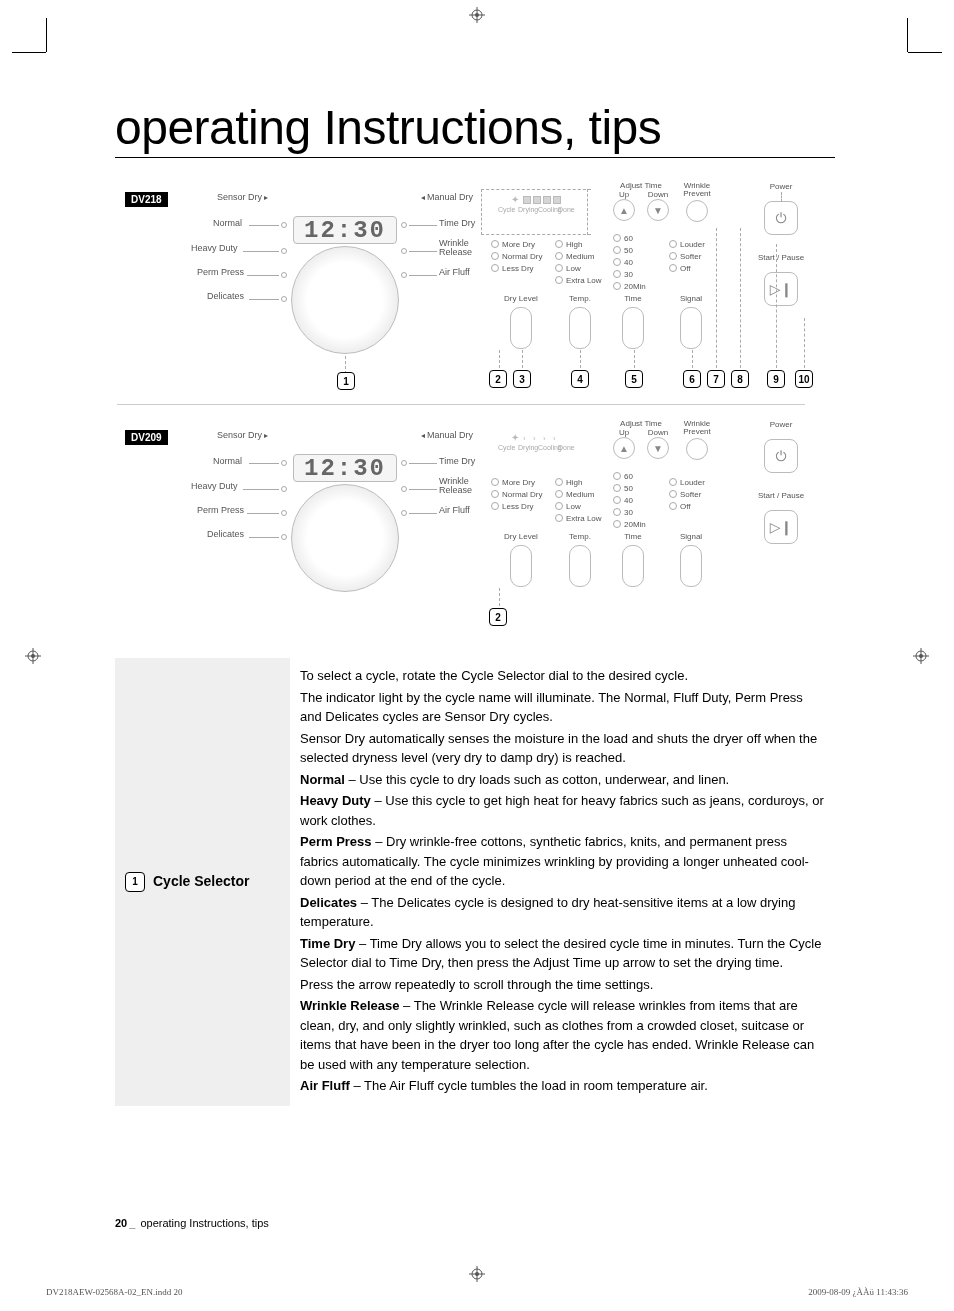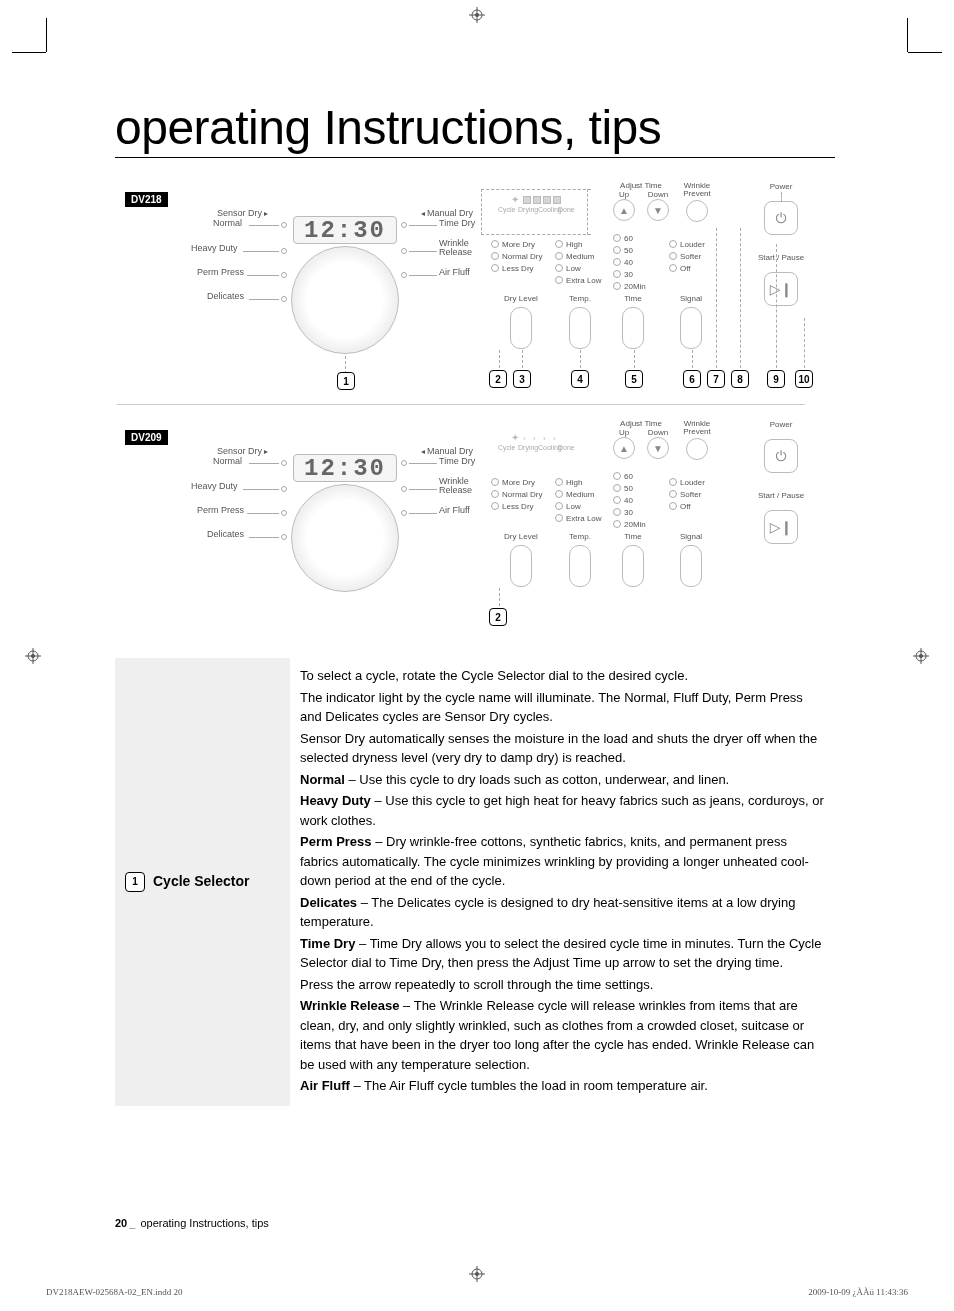--- a/index.html
+++ b/index.html
@@ -67,21 +67,20 @@
   .dial-area{
     position:absolute;
     left:100px;
     width:260px;
   }
   .sensor-label, .manual-label{
     position:absolute;
     font-size:9px;
     color:#555;
     top:0;
-    margin-top:16px;
   }
   .sensor-label{left:2px;}
   .manual-label{right:2px;}
   .triangle-left::after{content:"▸"; font-size:8px; margin-left:2px;}
   .triangle-right::before{content:"◂"; font-size:8px; margin-right:2px;}
   .dial-display{
     position:absolute;
     left:78px; top:24px;
     width:104px; height:28px;
     border:1px solid #bbb;
@@ -524,14 +523,14 @@
   </tbody>
     </table>
 </div>
 
 <div class="page-footer">
   <span class="num">20</span><span class="sep">_</span><span> operating Instructions, tips</span>
 </div>
 
 <div class="doc-meta">
   <span>DV218AEW-02568A-02_EN.indd   20</span>
-  <span>2009-10-09   ¿ÀÀü 11:43:36</span>
+  <span>2009-08-09   ¿ÀÀü 11:43:36</span>
 </div>
 
 </body></html>

